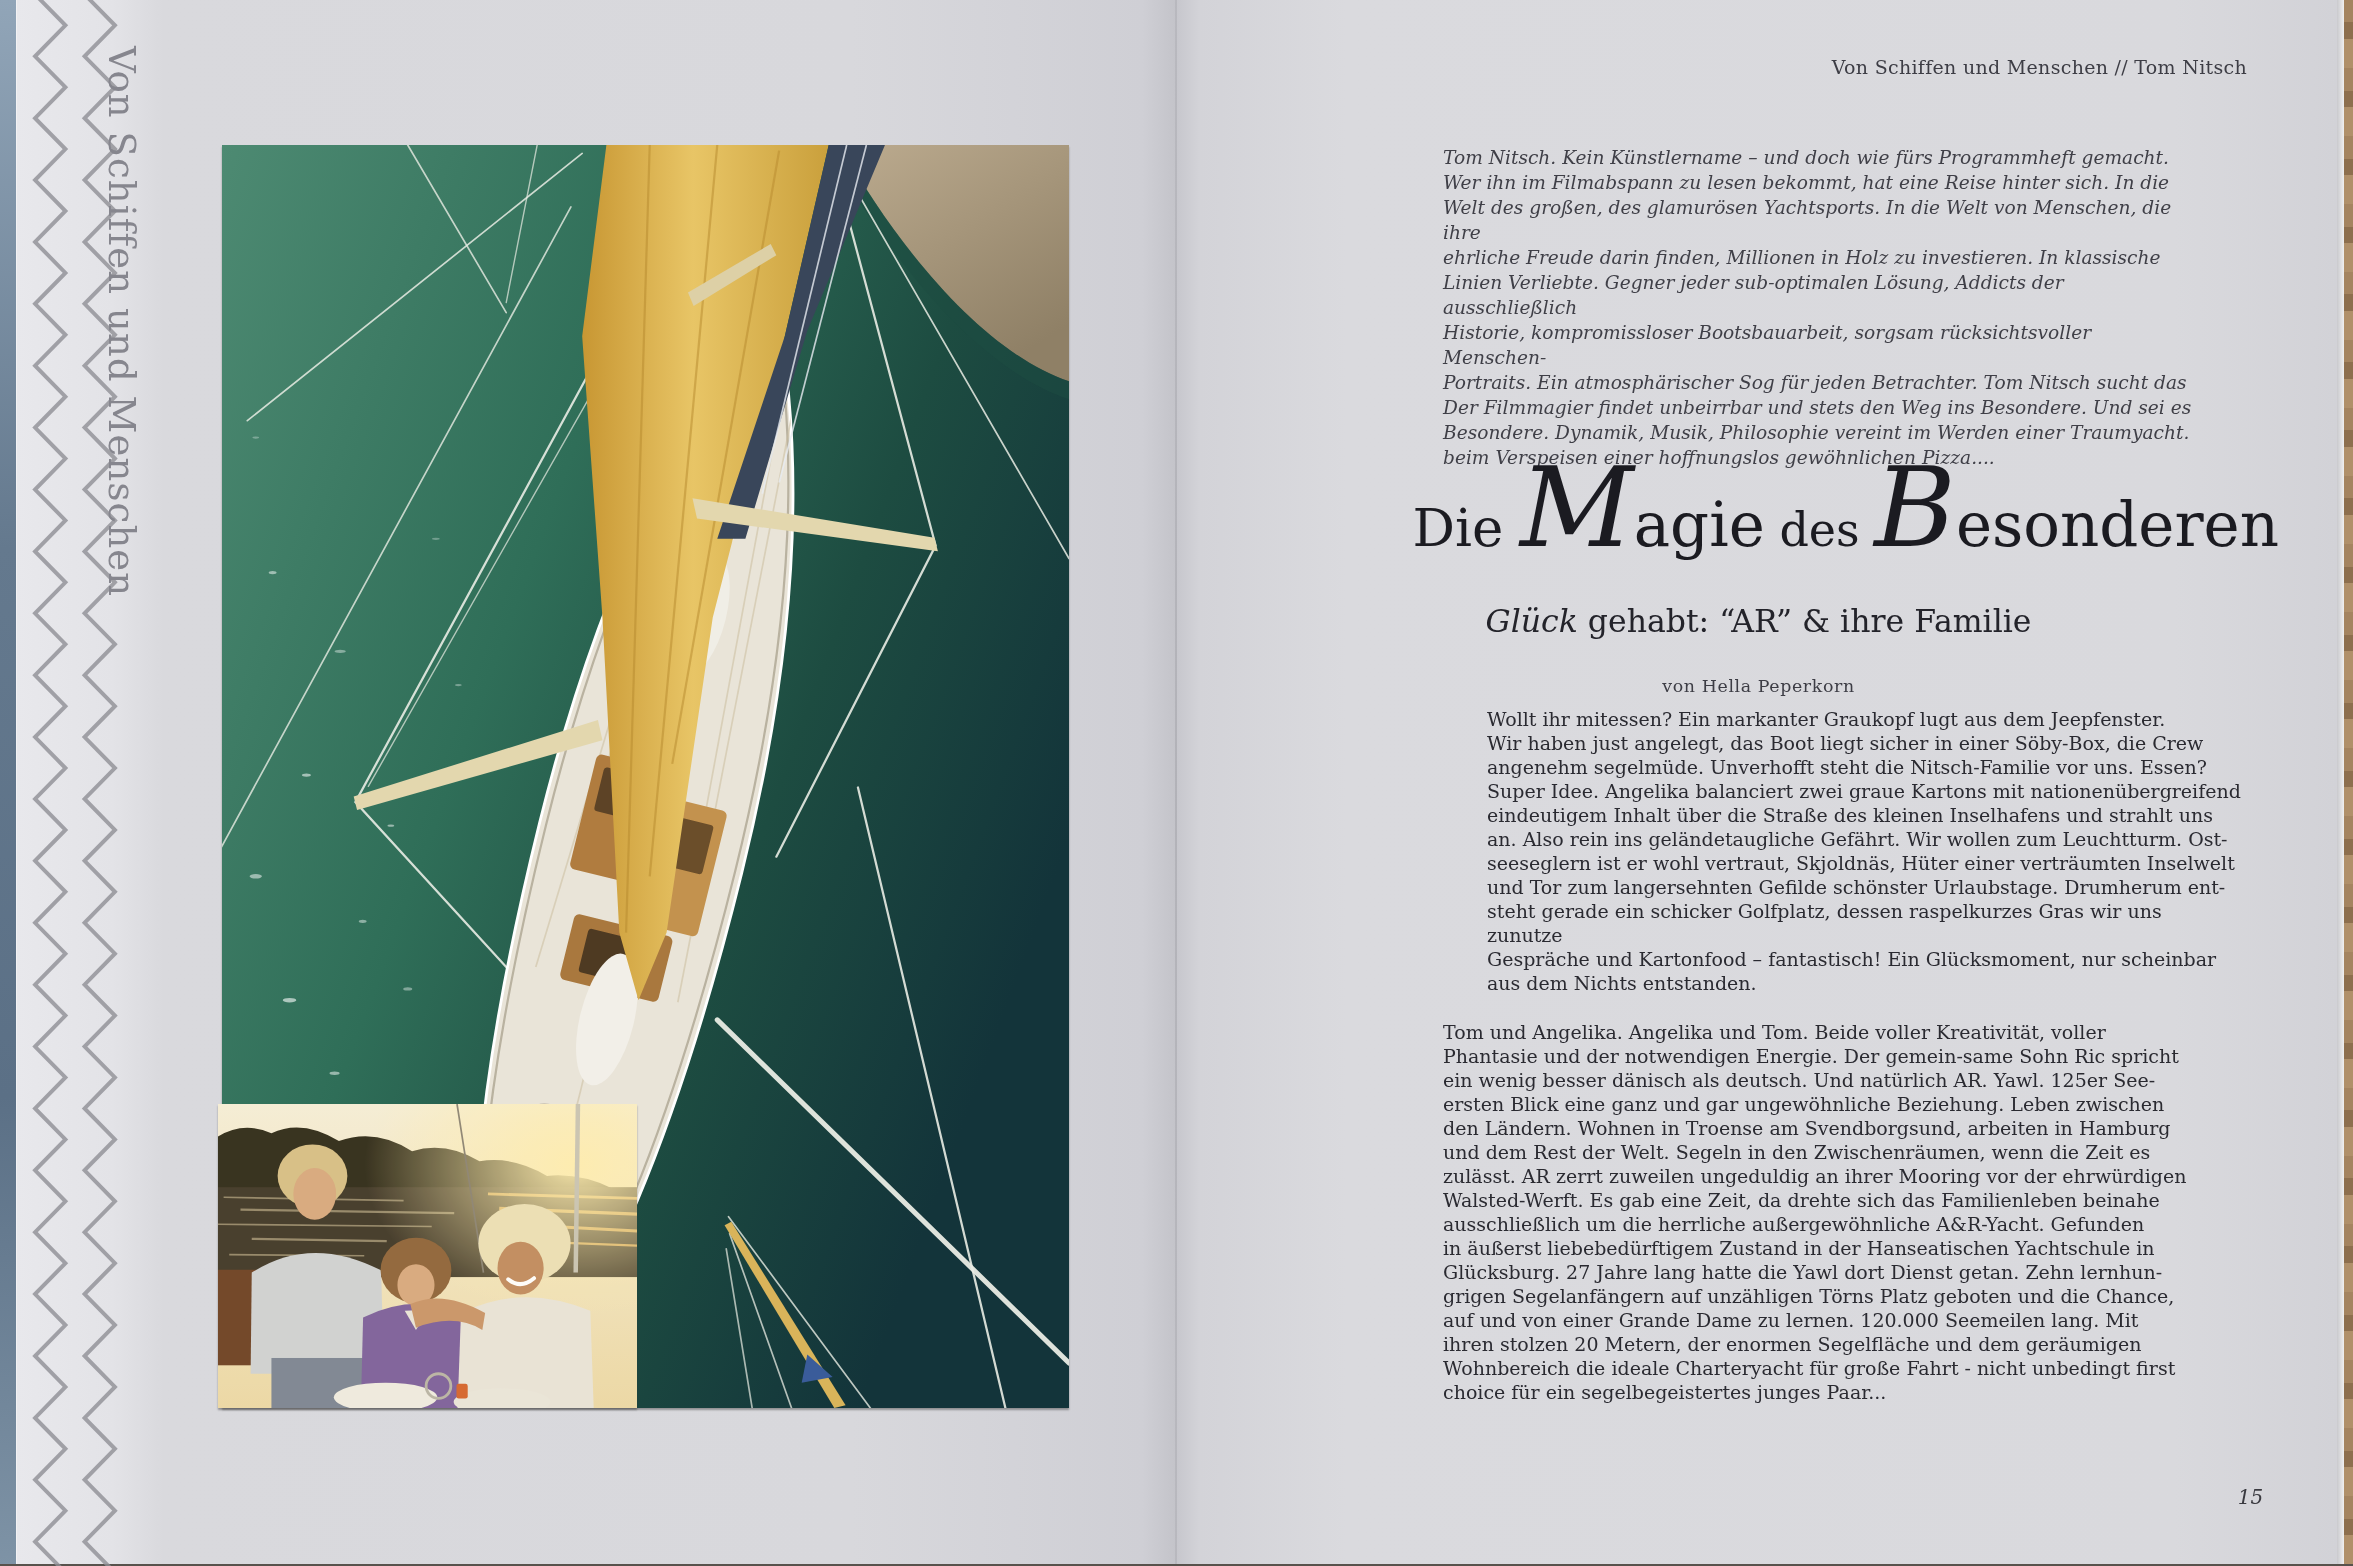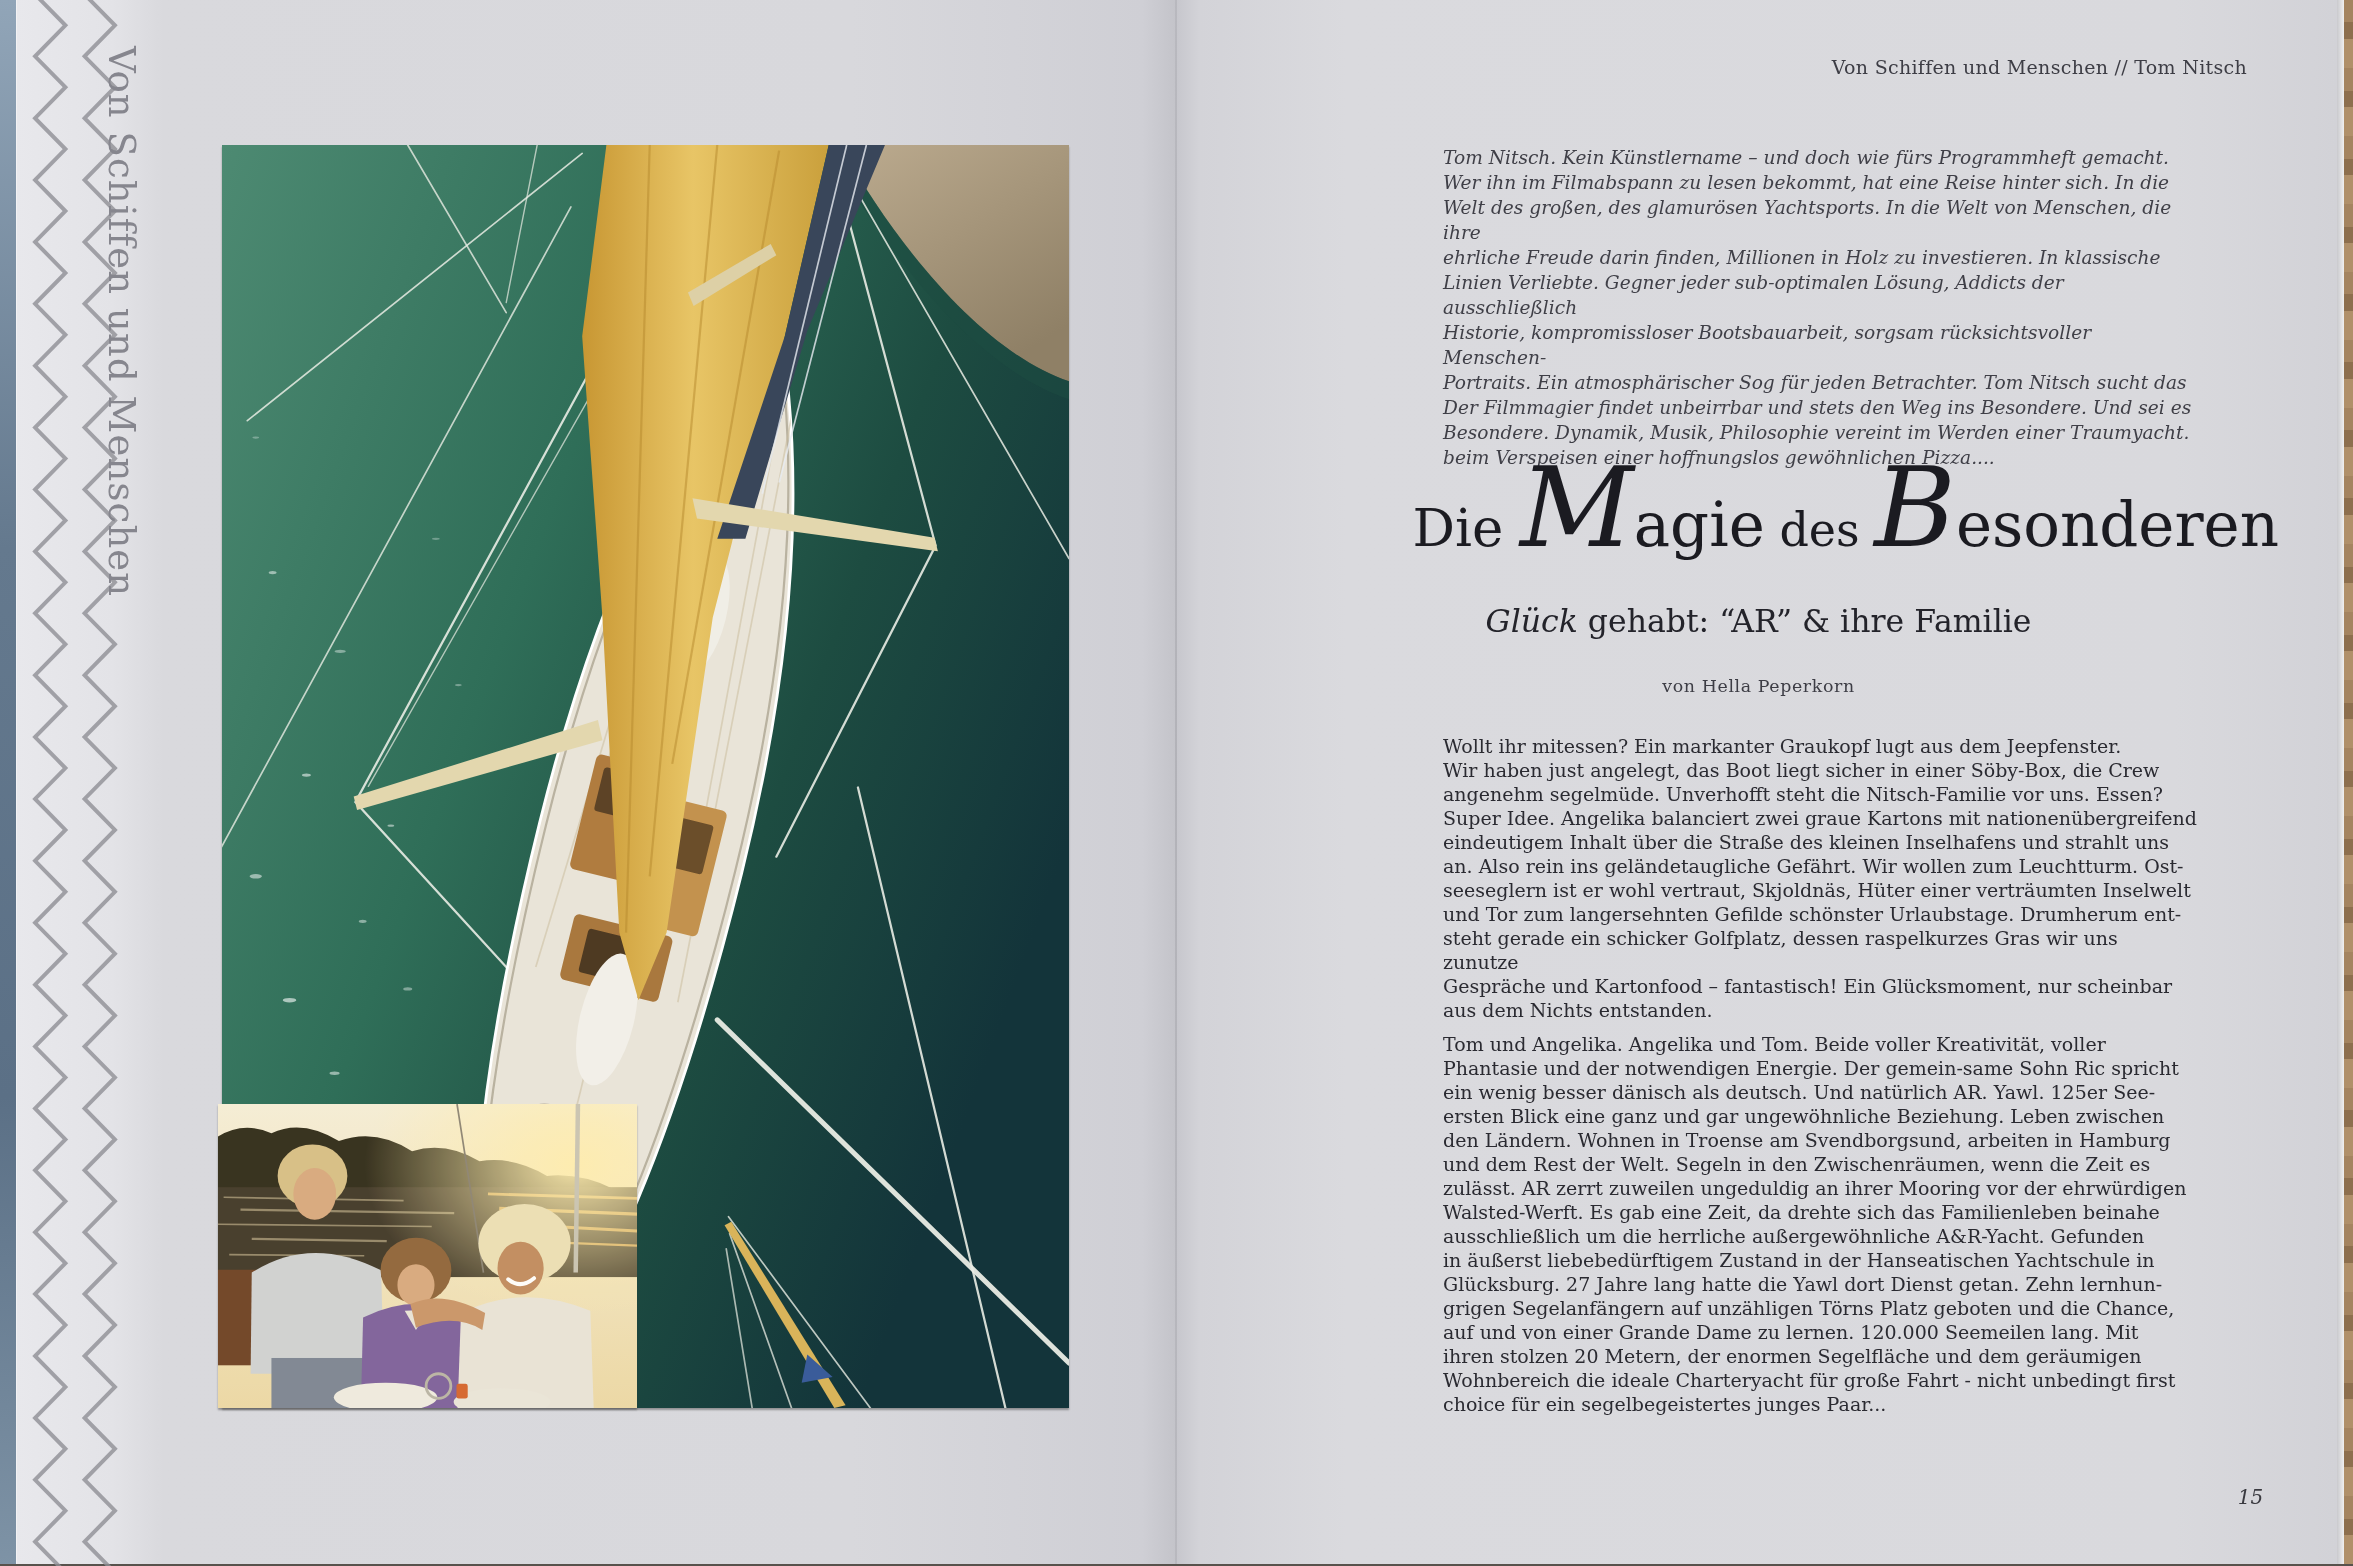--- a/index.html
+++ b/index.html
@@ -45,22 +45,22 @@
   .t-lead{font-size:53px;}
   .t-big{font-size:111px;font-style:italic;line-height:0;}
   .t-word{font-size:61px;}
   .t-mid{font-size:46px;}
   .subtitle{position:absolute;left:1238px;top:603px;width:1041px;text-align:center;
     font-size:31.5px;color:#23232a;white-space:pre;}
   .subtitle .it{font-style:italic;}
   .byline{position:absolute;left:1238px;top:646px;width:1041px;text-align:center;
     font-size:17.4px;color:#3d3d45;letter-spacing:0.6px;margin-top:30px;}
   .bodycol{position:absolute;left:1443px;width:754px;font-size:19px;line-height:24px;color:#2a2a31;}
-  .p1{top:734px;}
-  .p2{top:1020px;margin-top:12px;}
+  .p1{top:707px;margin-left:44px;}
+  .p2{top:1020px;}
   .page-number{position:absolute;left:2228px;top:1485px;width:45px;text-align:center;
     font-size:20px;color:#3a3a40;font-style:italic;}
 </style>
 </head>
 <body>
 
 <div class="scan">
 
   <div class="cover-edge"></div>
   <div class="page-stack-left"></div>

